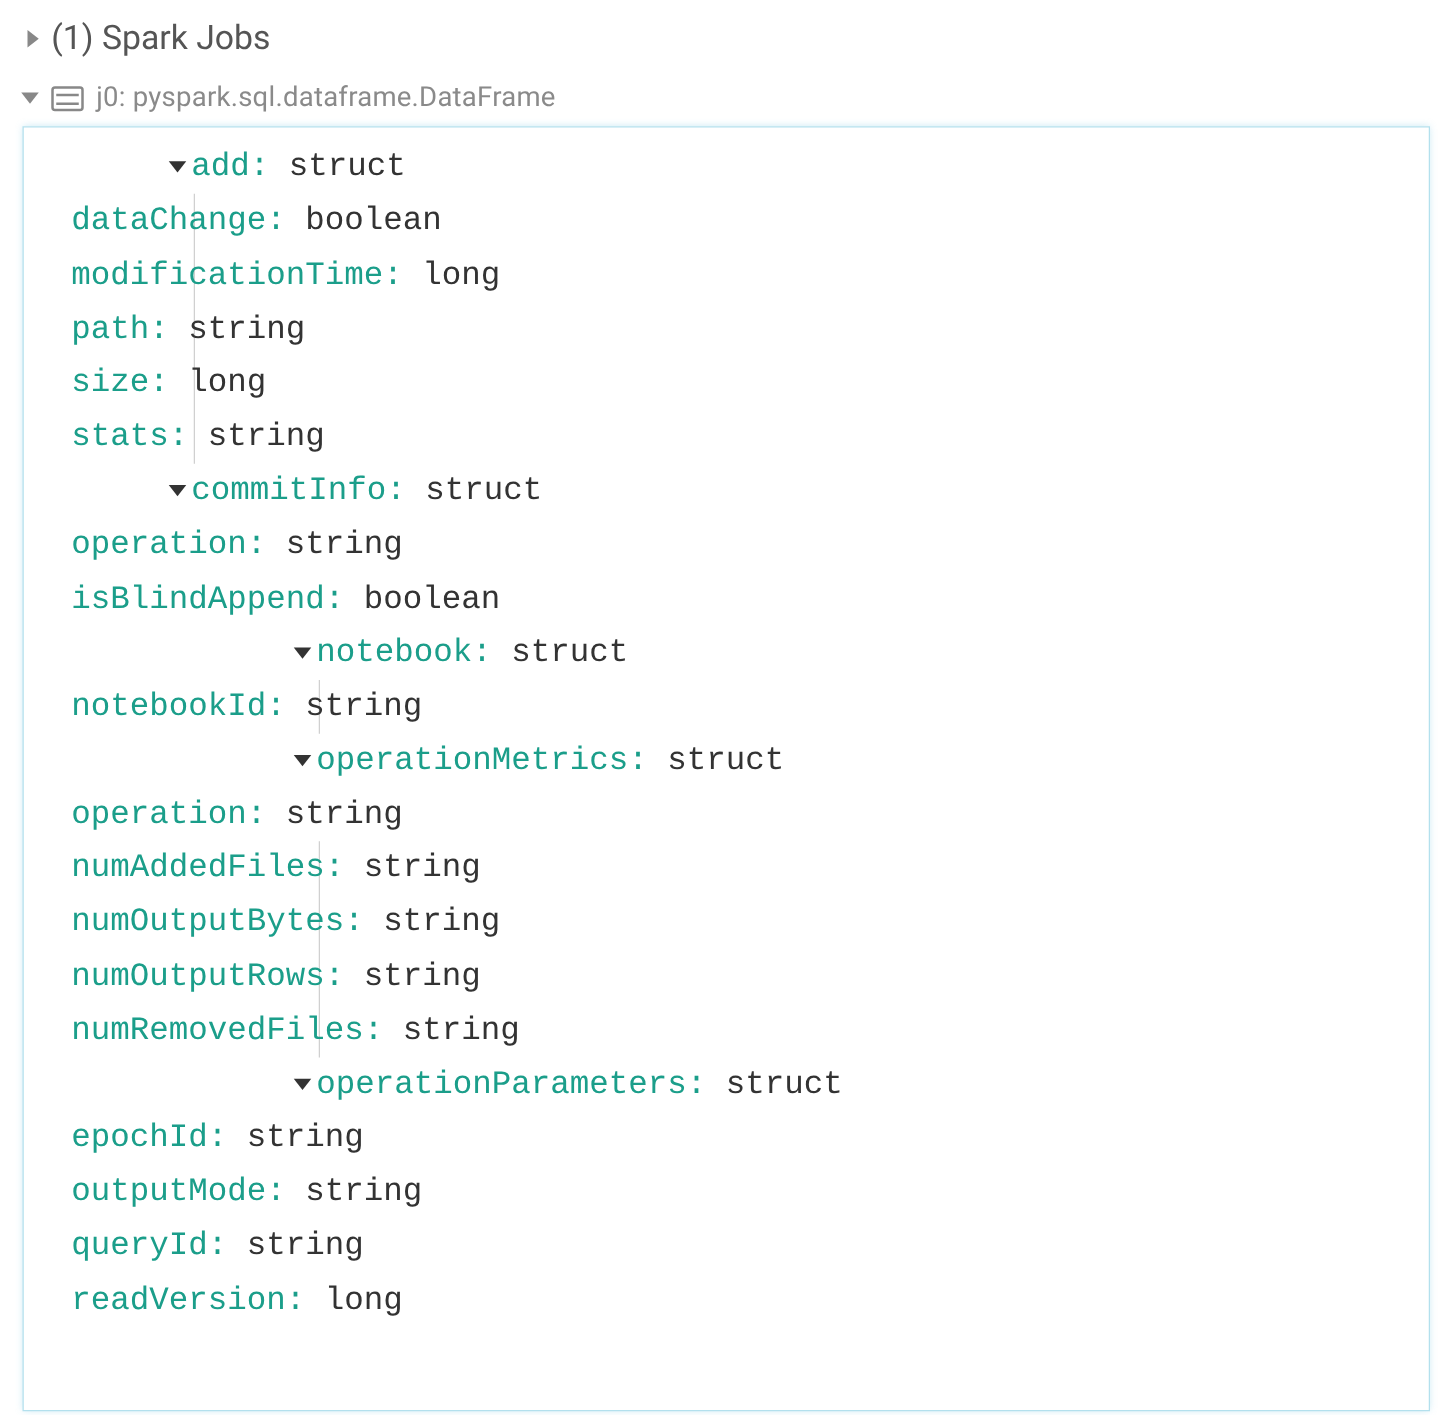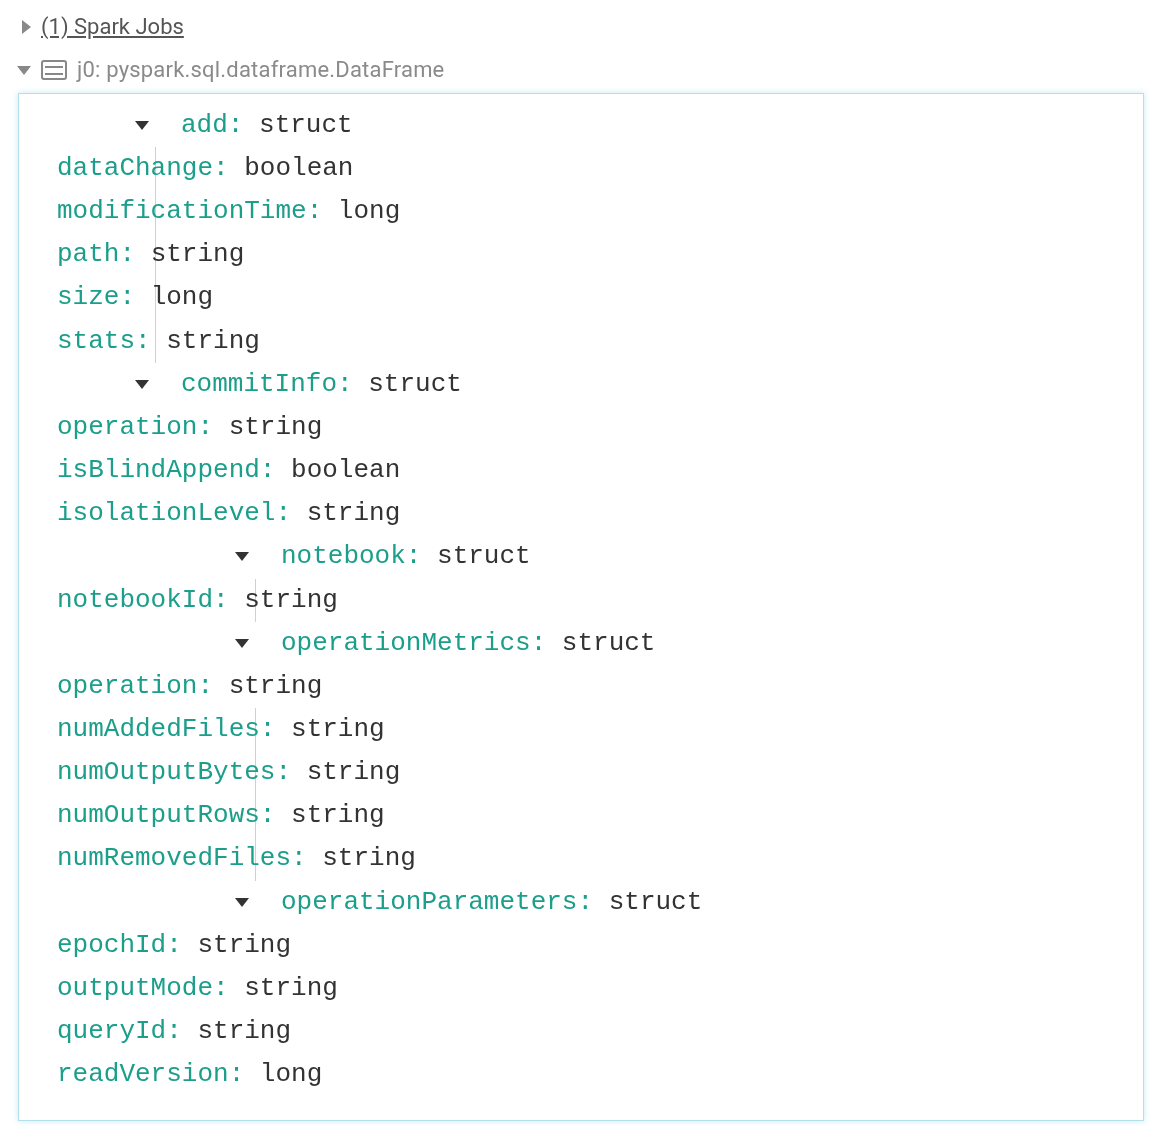--- a/index.html
+++ b/index.html
@@ -42,22 +42,21 @@
       width: 0;
       height: 0;
       border-left: 7px solid transparent;
       border-right: 7px solid transparent;
       border-top: 9px solid #333;
       vertical-align: middle;
       margin-right: 4px;
     }
     .spark-jobs {
       color: #555;
-      font-size: 22px;
-      text-decoration: underline;
+      font-size: 27px;
     }
     .var-row {
       display: flex;
       align-items: center;
       gap: 10px;
       margin-bottom: 4px;
       margin-left: 5px;
     }
     .table-icon {
       display: inline-flex;
@@ -128,21 +127,20 @@
       position: absolute;
       left: 218px;
       top: 0;
       bottom: 0;
       width: 1px;
       background: #d0d0d0;
     }
     .struct-row {
       display: flex;
       align-items: baseline;
-      gap: 28px;
     }
     .struct-row .caret-down-small {
       flex-shrink: 0;
       position: relative;
       top: -2px;
     }
     .leaf-row {
       padding-left: 20px;
     }
   </style>
@@ -202,24 +200,20 @@
   </div>
   <div style="position:relative">
     <div class="mono indent-2 leaf-row">
       <span class="fld">operation:</span>
       <span class="typ"> <span>string</span></span>
     </div>
     <div class="mono indent-2 leaf-row">
       <span class="fld">isBlindAppend:</span>
       <span class="typ"> <span>boolean</span></span>
     </div>
-    <div class="mono indent-2 leaf-row">
-      <span class="fld">isolationLevel:</span>
-      <span class="typ"> <span>string</span></span>
-    </div>
 
     <div class="mono indent-2 struct-row">
       <span class="caret-down-small"></span>
       <span>
         <span class="fld">notebook:</span>
         <span class="typ"> <span>struct</span></span>
       </span>
     </div>
     <div style="position:relative">
       <div class="tree-line-2"></div>

